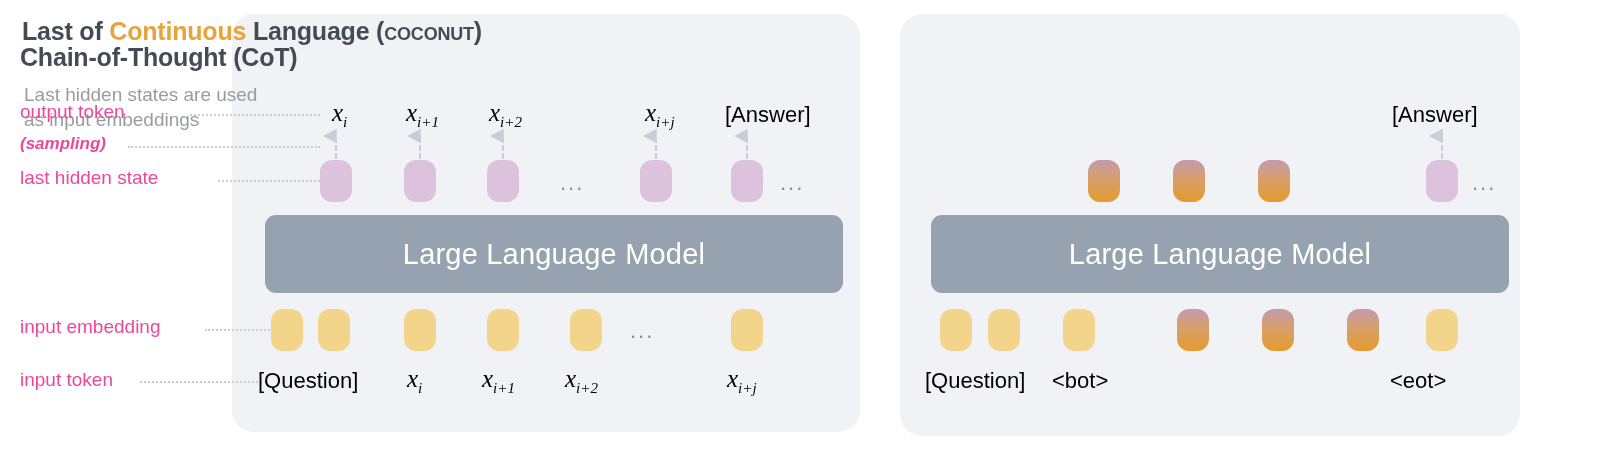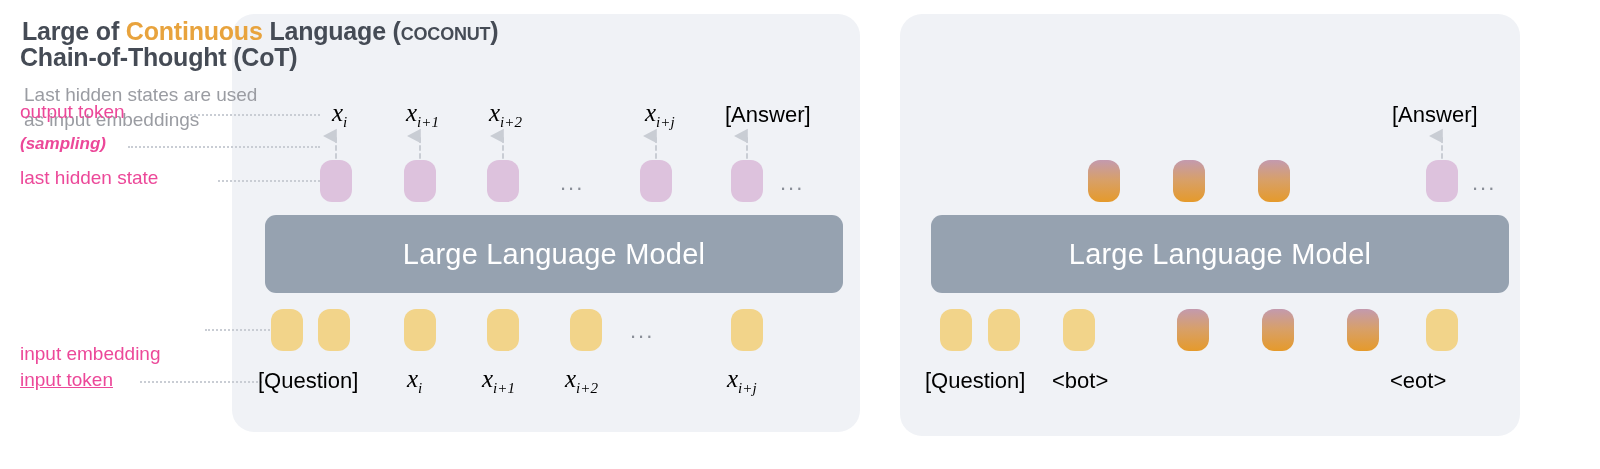--- a/index.html
+++ b/index.html
@@ -161,39 +161,39 @@
     </g>
   </svg>
 
   <div class="panel" id="panel-cot"></div>
 
   <div class="panel-title" id="title-cot">Chain-of-Thought (CoT)</div>
 
   <div class="panel" id="panel-coconut"></div>
 
   <div class="panel-title" id="title-coconut">
-    <span>Large of </span><span class="hl-continuous">Continuous</span><span> Language (</span><span class="smallcaps">Coconut</span><span>)</span>
+    <span>Last of </span><span class="hl-continuous">Continuous</span><span> Language (</span><span class="smallcaps">Coconut</span><span>)</span>
   </div>
 
   <div class="panel-subtitle">Last hidden states are used
 as input embeddings</div>
 
   <div class="row-label" style="left:20px; top:101px;">output token</div>
   <div class="leader" style="left:190px; top:114px; width:130px;"></div>
 
   <div class="row-label ital" style="left:20px; top:134px;font-weight:bold;">(sampling)</div>
   <div class="leader" style="left:128px; top:146px; width:192px;"></div>
 
   <div class="row-label" style="left:20px; top:167px;">last hidden state</div>
   <div class="leader" style="left:218px; top:180px; width:102px;"></div>
 
-  <div class="row-label" style="left:20px; top:316px;margin-top:27px;">input embedding</div>
+  <div class="row-label" style="left:20px; top:316px;">input embedding</div>
   <div class="leader" style="left:205px; top:329px; width:65px;"></div>
 
-  <div class="row-label" style="left:20px; top:369px;text-decoration:underline;">input token</div>
+  <div class="row-label" style="left:20px; top:369px;">input token</div>
   <div class="leader" style="left:140px; top:381px; width:122px;"></div>
 
   <div class="tok math" style="left:332px; top:99px;">
     <span>x</span><sub>i</sub>
   </div>
   <div class="tok math" style="left:406px; top:99px;">
     <span>x</span><sub>i+1</sub>
   </div>
   <div class="tok math" style="left:489px; top:99px;">
     <span>x</span><sub>i+2</sub>

